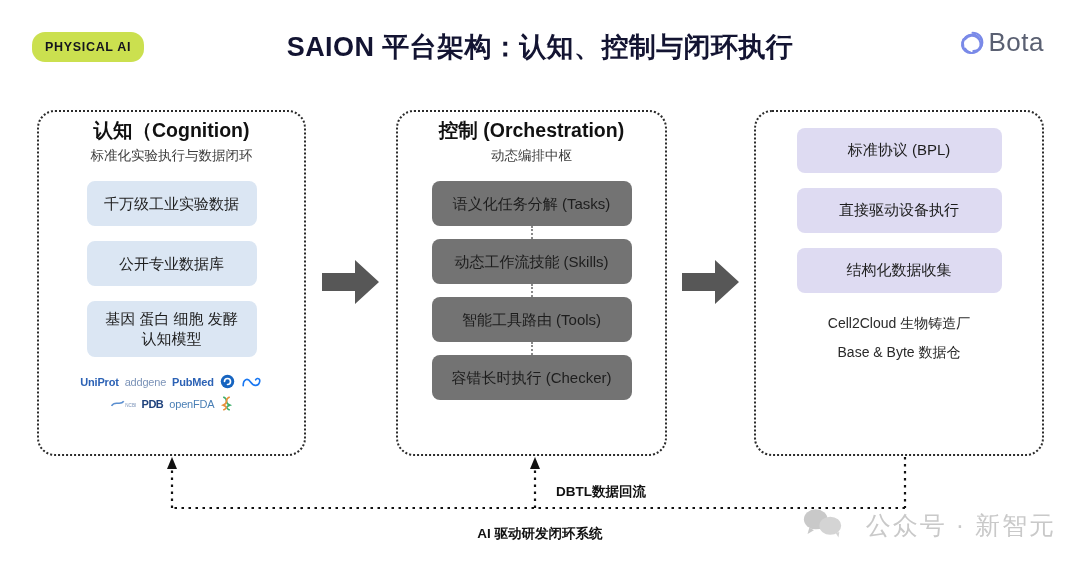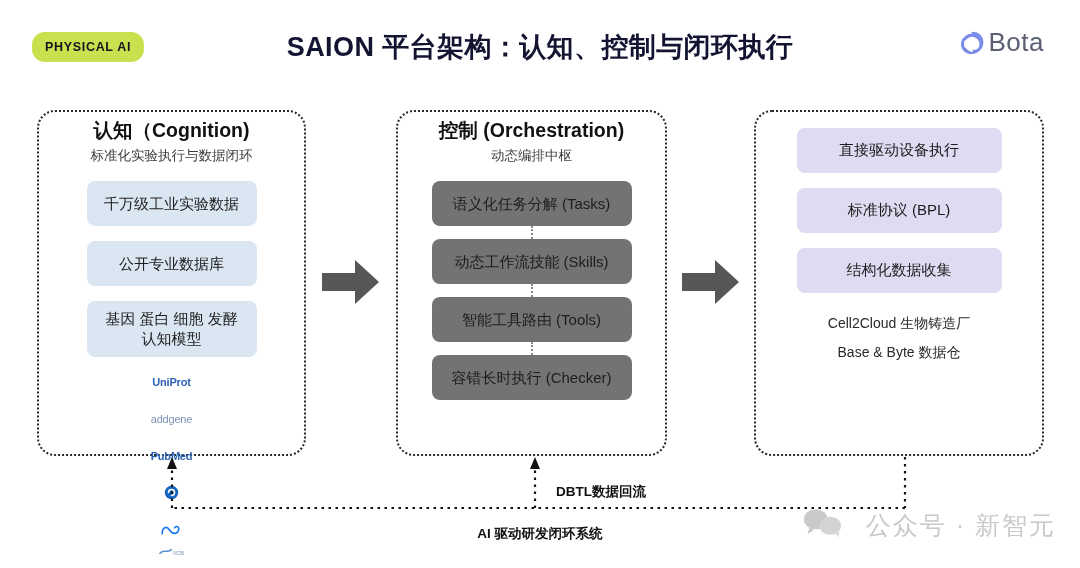--- a/index.html
+++ b/index.html
@@ -83,21 +83,21 @@
   #card-execution .chip{width:205px;height:45px;background:#dedbf2;margin-bottom:15px;}
 
   .notes{margin-top:8px;text-align:center;}
   .note{font-size:14px;color:#2a2a2a;line-height:1.1;margin-bottom:14px;}
 
   
   .logo-strip{
     margin-top:2px;
     display:flex;flex-direction:column;align-items:center;gap:7px;
   }
-  .logo-row{display:flex;align-items:center;justify-content:center;gap:22px;flex-direction:column;}
+  .logo-row{display:flex;align-items:center;justify-content:center;gap:6px;}
   .logo{height:15px;display:flex;align-items:center;}
   .logo svg{display:block;}
   .logo-txt{
     font-size:11px;font-weight:bold;color:#2c62b5;letter-spacing:-.2px;
     display:flex;align-items:center;
   }
   .logo-txt.light{font-weight:normal;color:#7b93b8;}
 
   
   .flow-arrow{position:absolute;top:258px;width:58px;height:48px;}
@@ -217,22 +217,22 @@
   </div>
 
   <span class="flow-arrow" id="arrow-orchestration-to-execution">
     <svg width="58" height="48" viewBox="0 0 58 48">
         <path d="M0 15 H33 V2 L57 24 L33 46 V33 H0 Z" fill="#575757"></path>
       </svg>
   </span>
 
   <div class="card" id="card-execution">
     <div class="chips">
+      <div class="chip">标准协议 (BPL)</div>
       <div class="chip">直接驱动设备执行</div>
-      <div class="chip">标准协议 (BPL)</div>
       <div class="chip">结构化数据收集</div>
     </div>
     <div class="notes">
       <div class="note">Cell2Cloud 生物铸造厂</div>
       <div class="note">Base &amp; Byte 数据仓</div>
     </div>
   </div>
 
   <svg class="loop" viewBox="0 0 1080 568">
     <g stroke="#111" stroke-width="2.2" fill="none" stroke-dasharray="2.5 4.5" stroke-linecap="butt">

